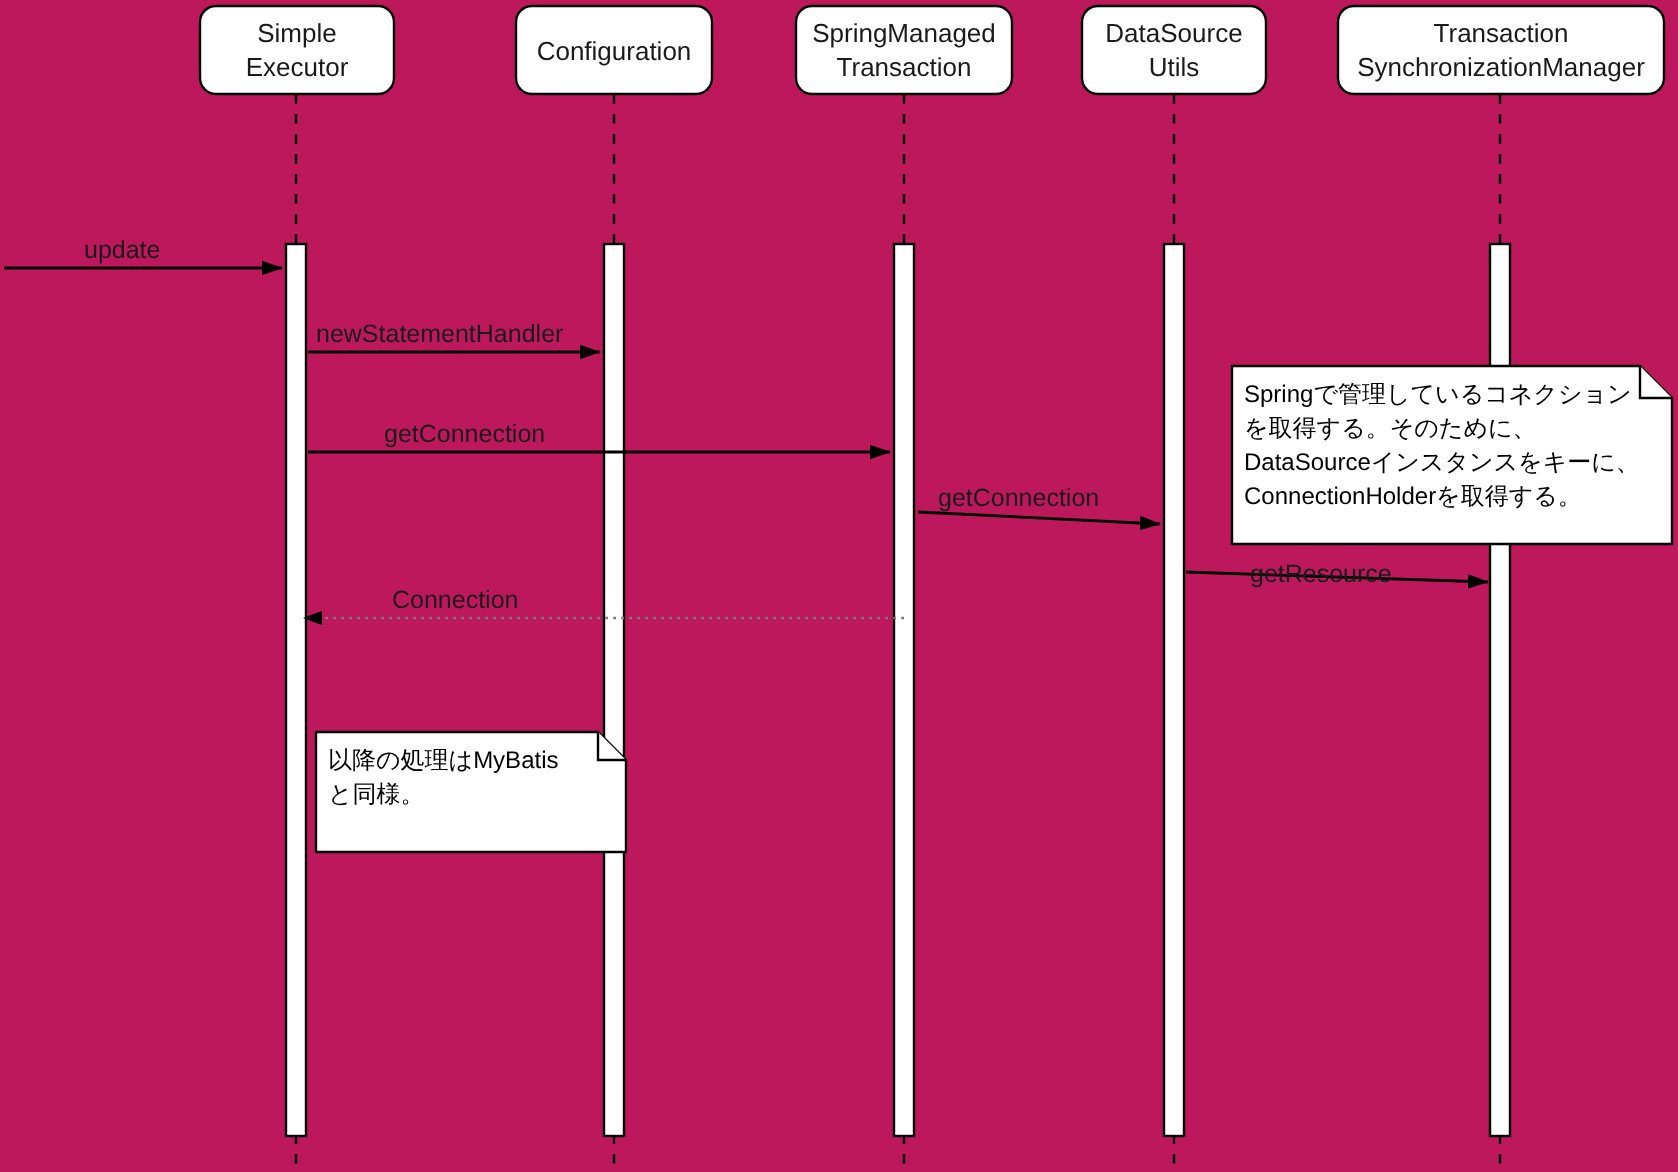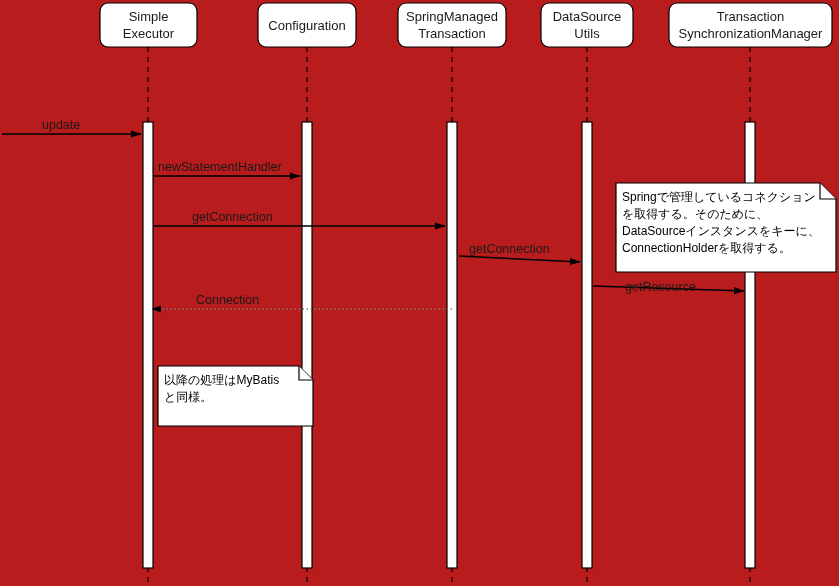--- a/index.html
+++ b/index.html
@@ -11,21 +11,21 @@
   body {
     font-family: "Liberation Sans", "DejaVu Sans", sans-serif;
     width: 839px;
     height: 586px;
     overflow: hidden;
   }
   #diagram-root {
     position: relative;
     width: 839px;
     height: 586px;
-    background: #b91c1c;
+    background: #be185d;
   }
   svg.diagram-canvas {
     position: absolute;
     left: 0;
     top: 0;
     width: 839px;
     height: 586px;
   }
   .lifeline-box-label {
     font-size: 13px;

